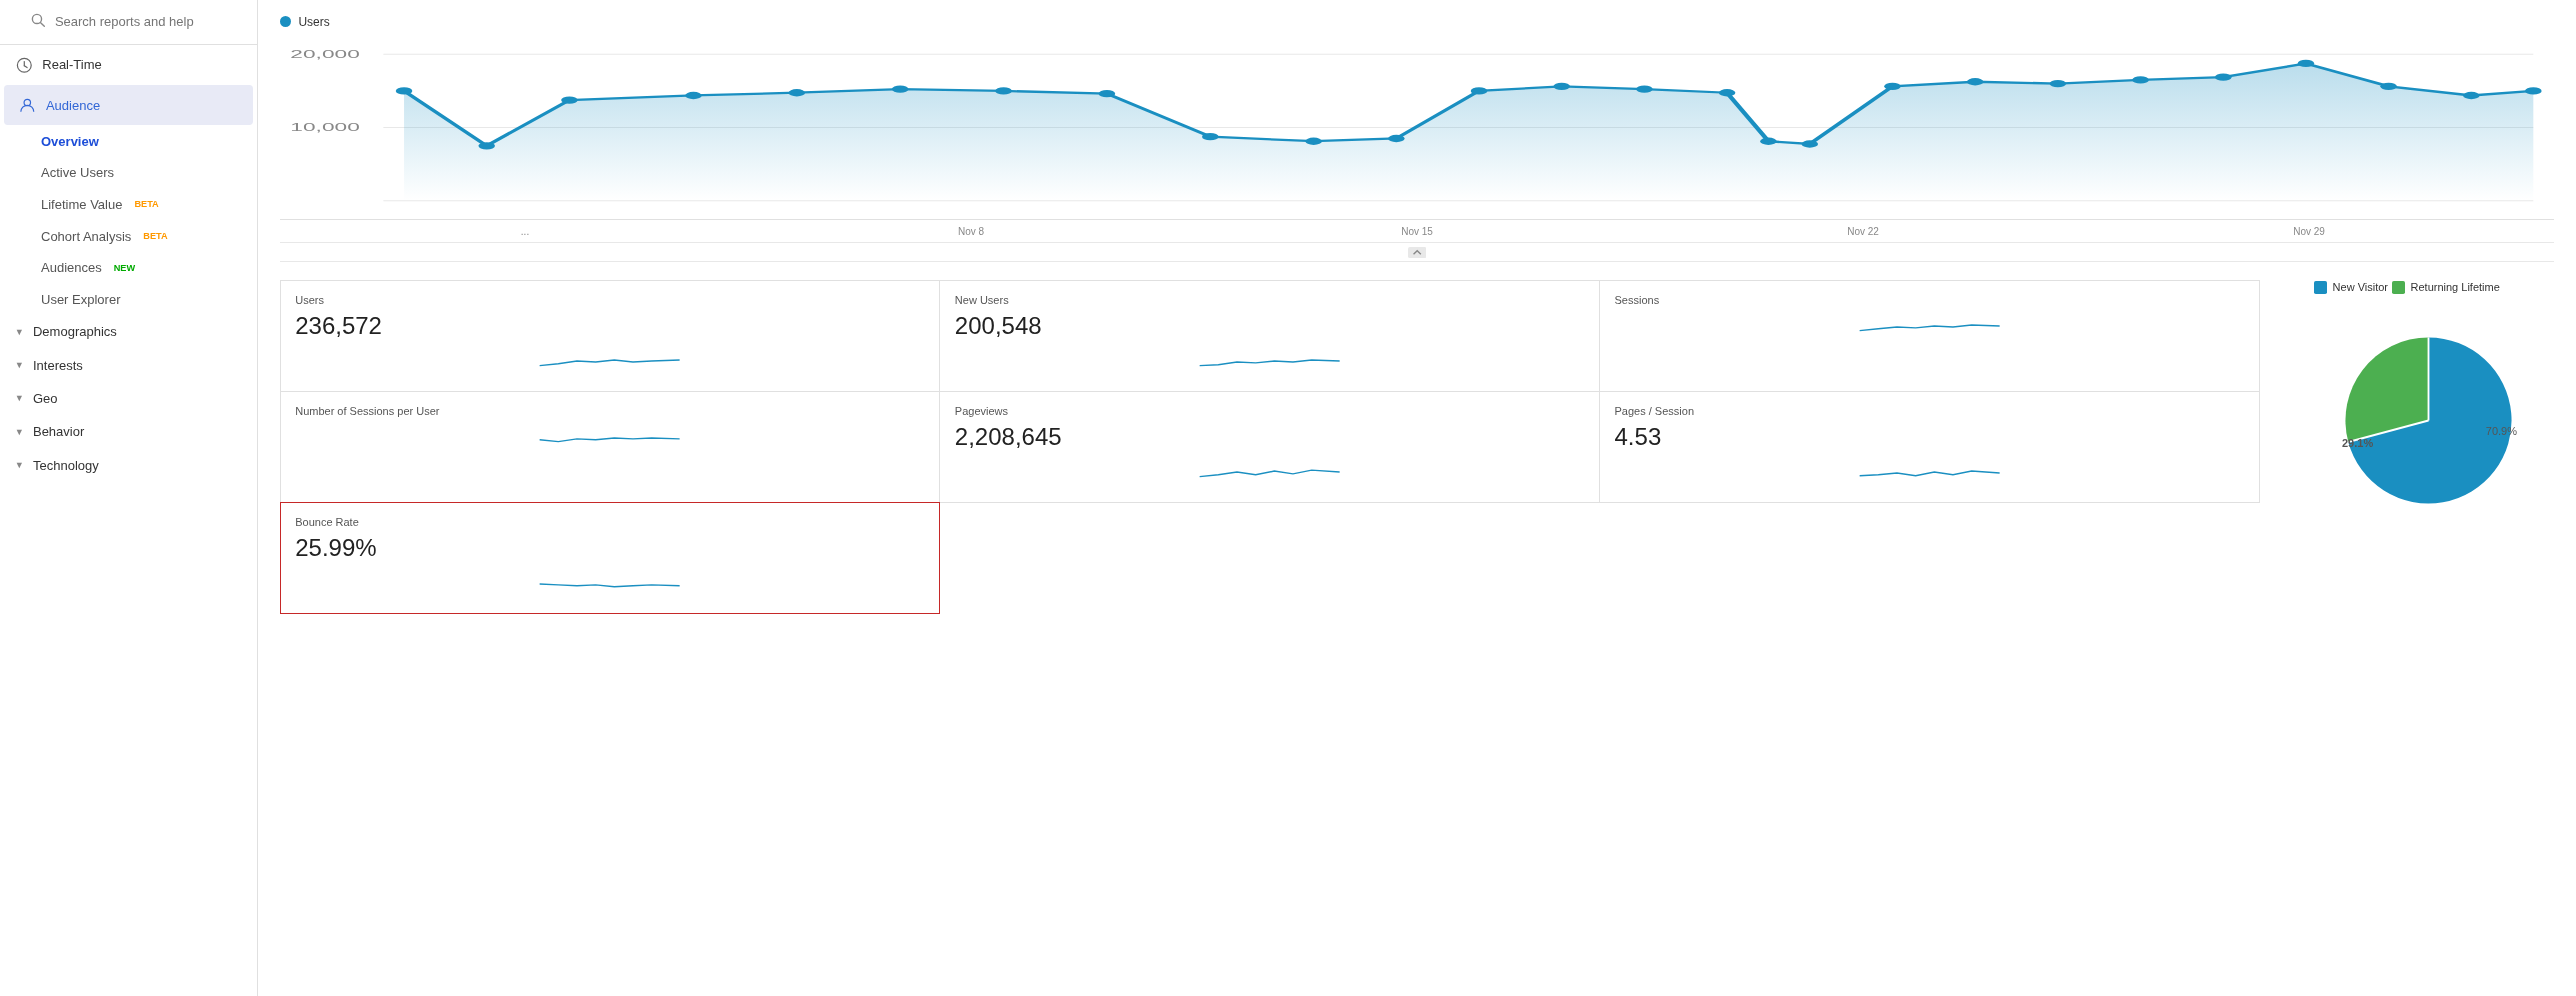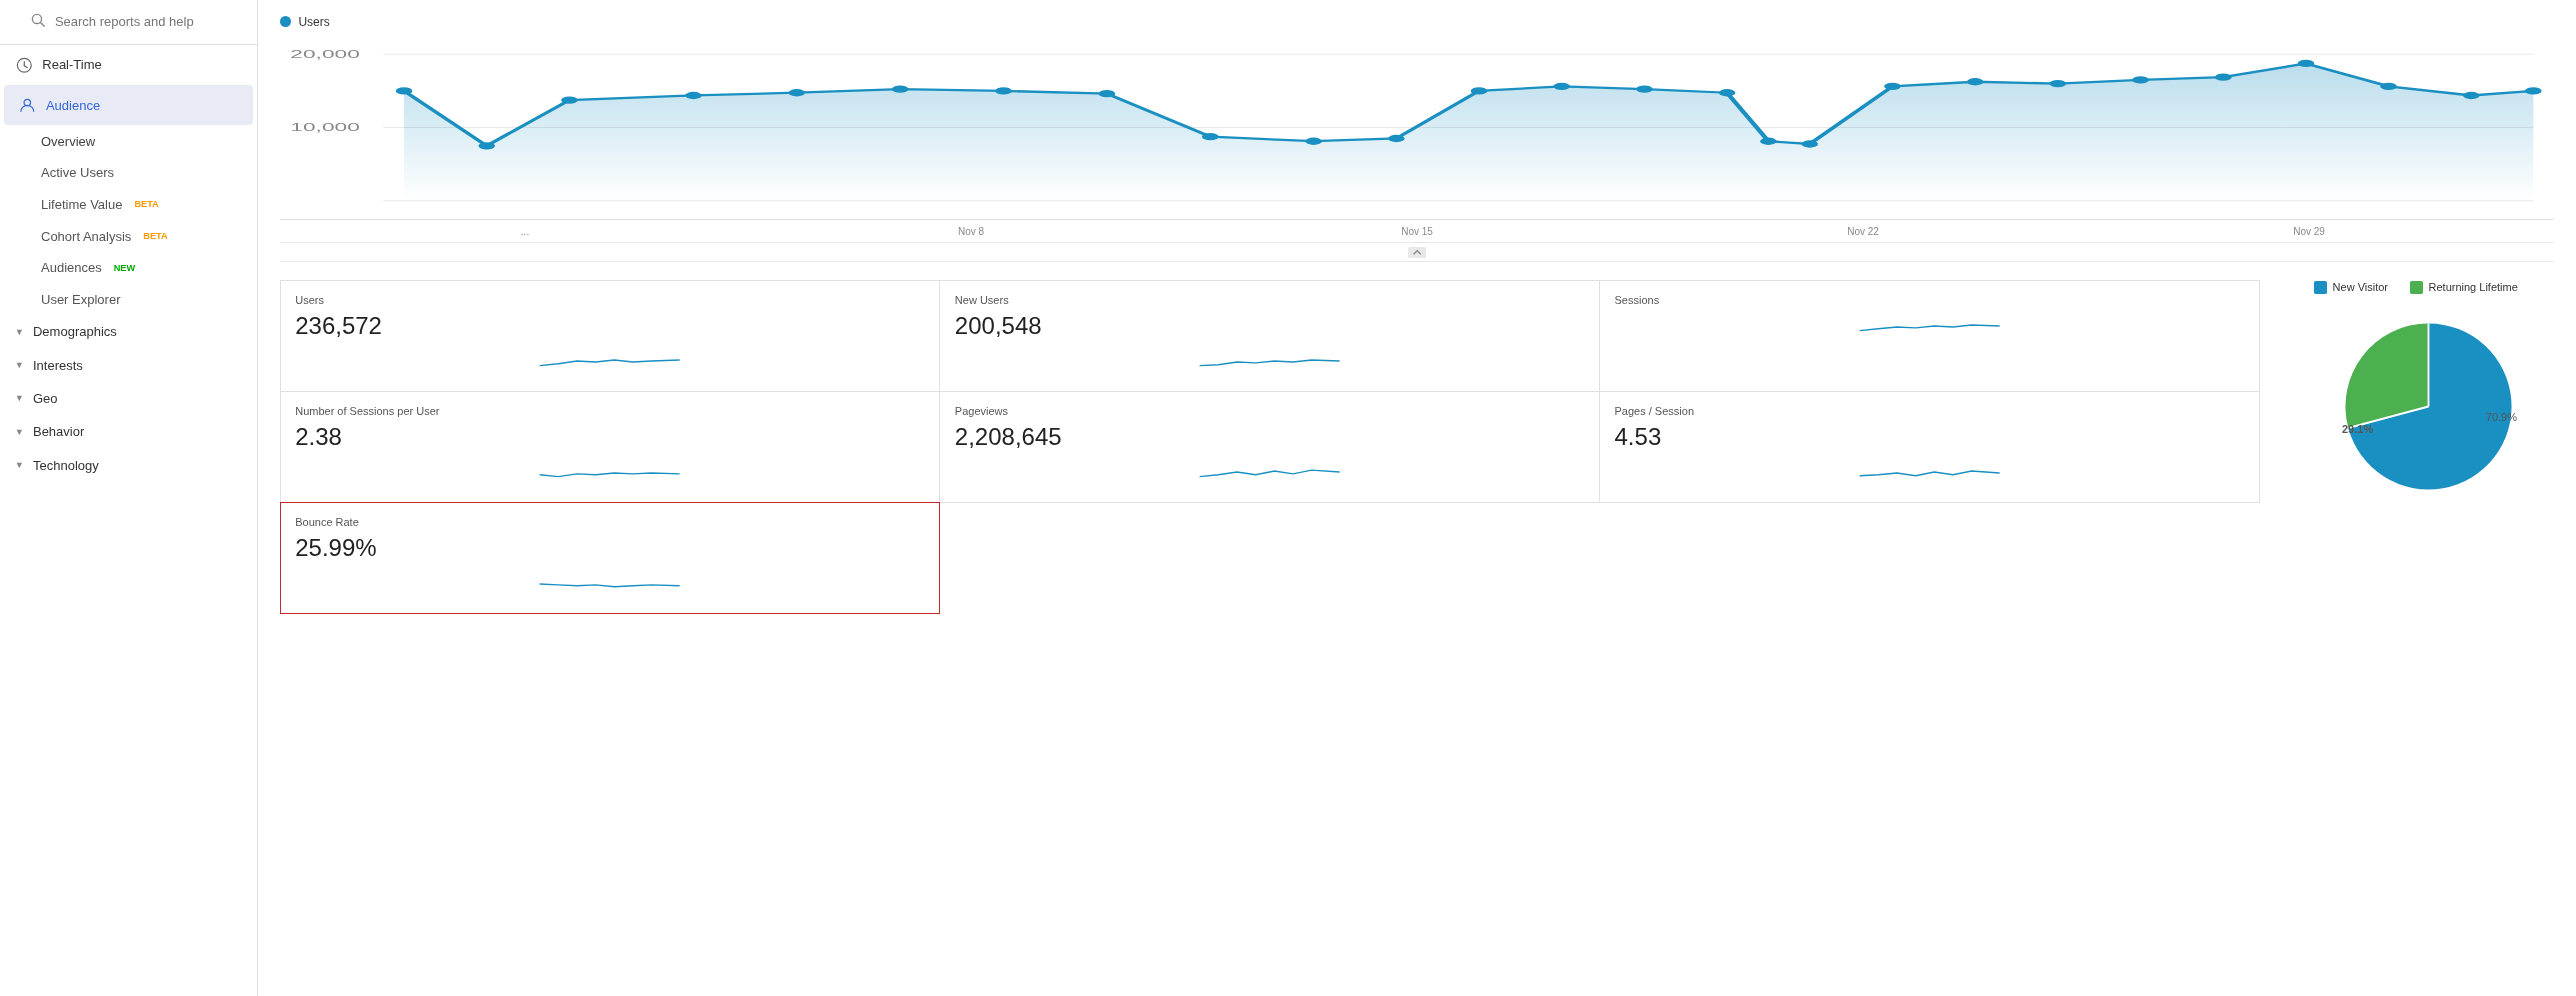--- a/index.html
+++ b/index.html
@@ -55,22 +55,22 @@
       border-radius: 3.7px;
       margin: 0 3.7px;
     }
     .nav-sub-item {
       padding: 8.3px 14.7px 8.3px 41px;
       cursor: pointer;
       font-size: 13px;
       color: #555;
     }
     .nav-sub-item.active {
-      color: #404040;
-      font-weight: 400;
+      color: #1d4ed8;
+      font-weight: 700;
     }
     .nav-icon {
       width: 18.4px;
       height: 18.4px;
       display: flex;
       align-items: center;
       justify-content: center;
       color: #666;
     }
     .badge {
@@ -169,22 +169,22 @@
     .right-panel {
       width: 295px;
       min-width: 295px;
       padding: 18.4px 14.7px;
       display: flex;
       flex-direction: column;
       align-items: center;
     }
     .pie-legend {
       display: flex;
-      gap: 22px;
-      margin-bottom: 2px;
+      gap: 4px;
+      margin-bottom: 16px;
       align-self: flex-start;
       margin-left: 18.4px;
     }
     .pie-legend-item {
       display: flex;
       align-items: center;
       gap: 5.5px;
       font-size: 11px;
       color: #333;
     }
@@ -414,21 +414,20 @@
       </div>
       <div class="metric-cell">
         <div class="metric-label">Sessions</div>
         <svg class="sparkline" viewBox="0 0 150 30">
           <polyline points="0,20 20,18 40,16 60,17 80,15 100,16 120,14 150,15" fill="none" stroke="#1a8fc1" stroke-width="1.5"></polyline>
         </svg>
       </div>
 
       <div class="metric-cell">
         <div class="metric-label">Number of Sessions per User</div>
-        <div class="metric-value">2.38</div>
         <svg class="sparkline" viewBox="0 0 150 30">
           <polyline points="0,18 20,20 40,17 60,18 80,16 100,17 120,16 150,17" fill="none" stroke="#1a8fc1" stroke-width="1.5"></polyline>
         </svg>
       </div>
       <div class="metric-cell">
         <div class="metric-label">Pageviews</div>
         <div class="metric-value">2,208,645</div>
         <svg class="sparkline" viewBox="0 0 150 30">
           <polyline points="0,20 20,18 40,15 60,18 80,14 100,17 120,13 150,15" fill="none" stroke="#1a8fc1" stroke-width="1.5"></polyline>
         </svg>

